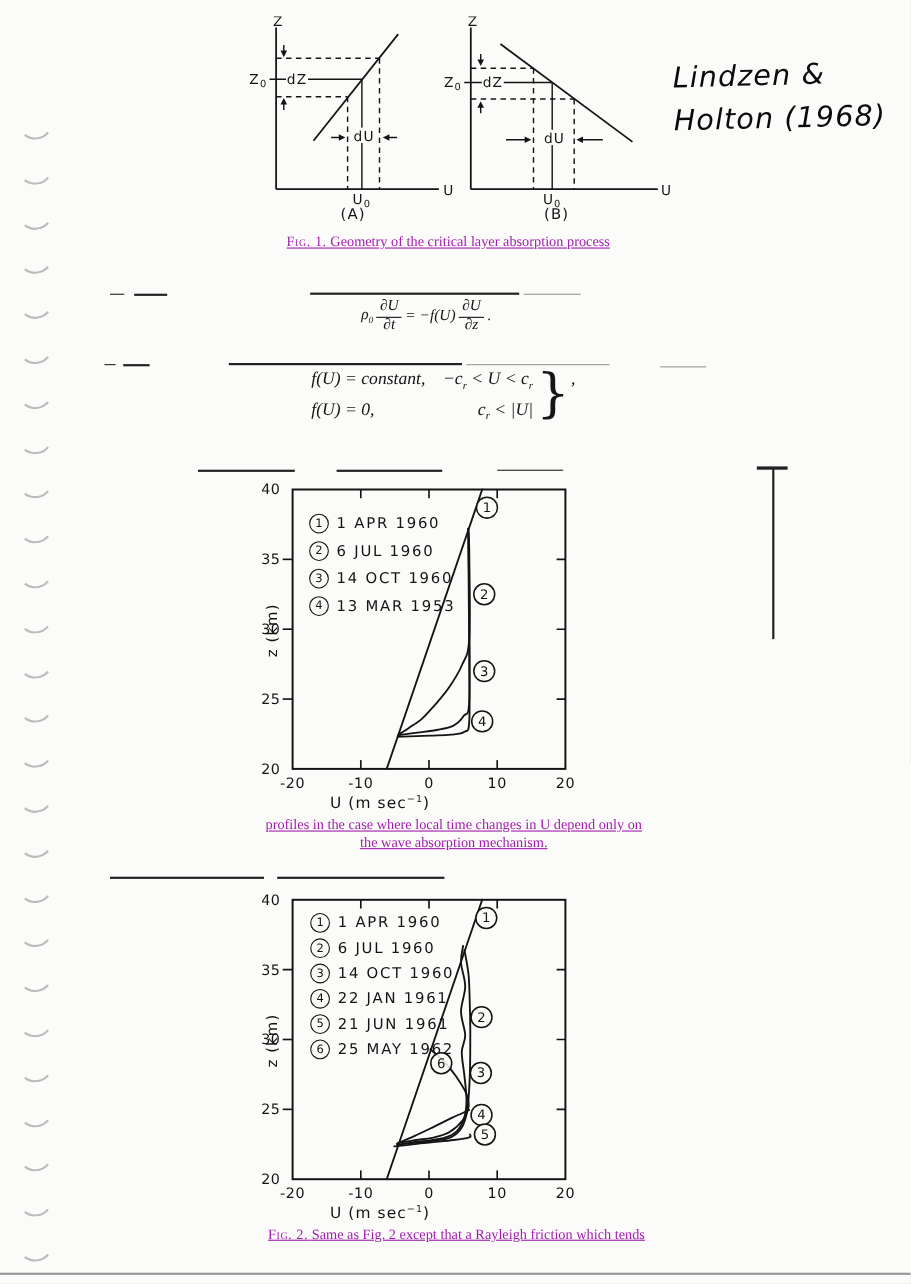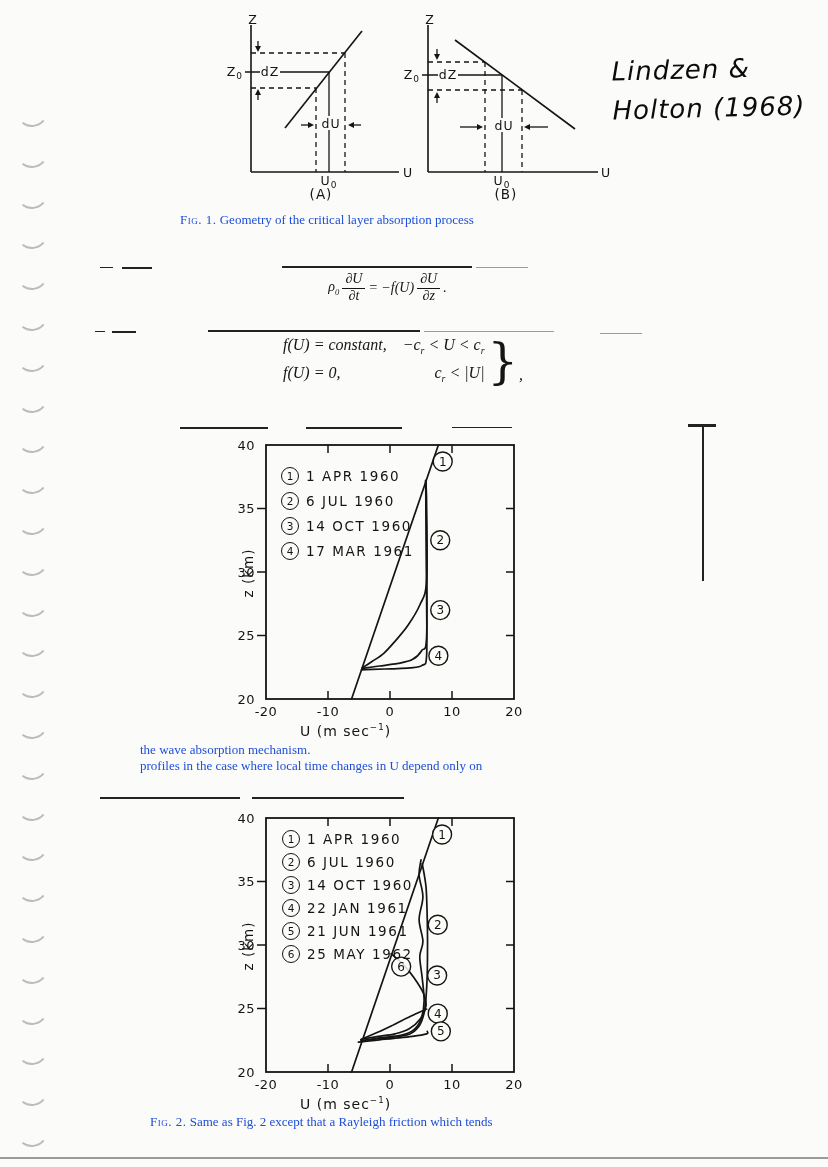--- a/index.html
+++ b/index.html
@@ -9,36 +9,36 @@
   
   .artifact{position:absolute;background:#222;}
   .artifact.light{background:#9a9a9a;}
   .ring{position:absolute;left:16px;width:28px;height:28px;border:2.5px solid transparent;
         border-bottom-color:#b9bebc;border-radius:50%;transform:rotate(-6deg);}
   
   .note{position:absolute;left:612px;top:50px;font-family:"DejaVu Sans",sans-serif;
         font-style:italic;font-size:26px;line-height:1.5;letter-spacing:1px;
         transform:rotate(-1.5deg);color:#0b0b0b;}
   
-  .caption{position:absolute;text-align:left;font-size:13px;line-height:1.24;color:#1d4ed8;}
+  .caption{position:absolute;text-align:center;font-size:13px;line-height:1.24;color:#a21caf;text-decoration:underline;}
   .figlab{font-variant:small-caps;letter-spacing:.5px;}
   
   .diag line,.diag path{stroke:#141414;stroke-width:1.6;fill:none;}
   .diag .dashed{stroke-dasharray:5 4;stroke-width:1.3;}
   .diag .thin{stroke-width:1.3;}
   .diag polygon{fill:#141414;stroke:none;}
   .diag text{font-family:"DejaVu Sans",sans-serif;font-size:12.5px;fill:#141414;letter-spacing:1px;}
   .diag .cap{font-size:13.5px;}
   .diag tspan.sub{font-size:9px;}
   
   .eq1{position:absolute;left:295px;top:272px;width:185px;display:flex;align-items:center;
        justify-content:center;font-style:italic;font-size:14px;gap:3px;}
   .frac{display:inline-flex;flex-direction:column;align-items:center;line-height:1.05;}
   .frac .num{border-bottom:1.3px solid #151515;padding:0 3px 1px;}
-  .eq2{position:absolute;left:283px;top:336px;display:flex;align-items:flex-end;
+  .eq2{position:absolute;left:283px;top:336px;display:flex;align-items:flex-start;
        font-style:italic;font-size:16px;}
   .eq2-grid{display:grid;grid-template-columns:auto auto;column-gap:16px;row-gap:8px;}
   .eq2 .r{text-align:right;}
   .brace{font-size:48px;font-weight:400;line-height:.95;font-family:"DejaVu Serif",serif;
          margin-left:3px;font-style:normal;}
   .after{margin-left:1px;}
   sub{font-size:.62em;}
   sup{font-size:.62em;}
   
   .chart-fig{position:absolute;width:310px;height:315px;}
@@ -258,30 +258,30 @@
         <div class="legend-row">
           <span class="legend-num">2</span>
           <span class="legend-label">6 JUL 1960</span>
         </div>
         <div class="legend-row">
           <span class="legend-num">3</span>
           <span class="legend-label">14 OCT 1960</span>
         </div>
         <div class="legend-row">
           <span class="legend-num">4</span>
-          <span class="legend-label">17 MAR 1961</span>
+          <span class="legend-label">13 MAR 1953</span>
         </div>
       </div>
     <div class="ylabel">z (km)</div>
     <div class="xlabel"><span>U (m sec</span><sup>−1</sup><span>)</span></div>
   </div>
 
   <div class="caption" style="left:140px;top:742px;width:545px">
+    <div>profiles in the case where local time changes in U depend only on</div>
     <div>the wave absorption mechanism.</div>
-    <div>profiles in the case where local time changes in U depend only on</div>
   </div>
 
   <div class="chart-fig" style="left:225px;top:806px">
     <svg class="chart-svg" viewBox="0 0 310 315">
         <rect x="41" y="12" width="248" height="254" fill="none" stroke="#141414" stroke-width="1.8"></rect>
         <line x1="103" y1="266" x2="103" y2="258" stroke="#141414" stroke-width="1.5"></line>
         <line x1="103" y1="12" x2="103" y2="20" stroke="#141414" stroke-width="1.5"></line>
         <line x1="165" y1="266" x2="165" y2="258" stroke="#141414" stroke-width="1.5"></line>
         <line x1="165" y1="12" x2="165" y2="20" stroke="#141414" stroke-width="1.5"></line>
         <line x1="227" y1="266" x2="227" y2="258" stroke="#141414" stroke-width="1.5"></line>

